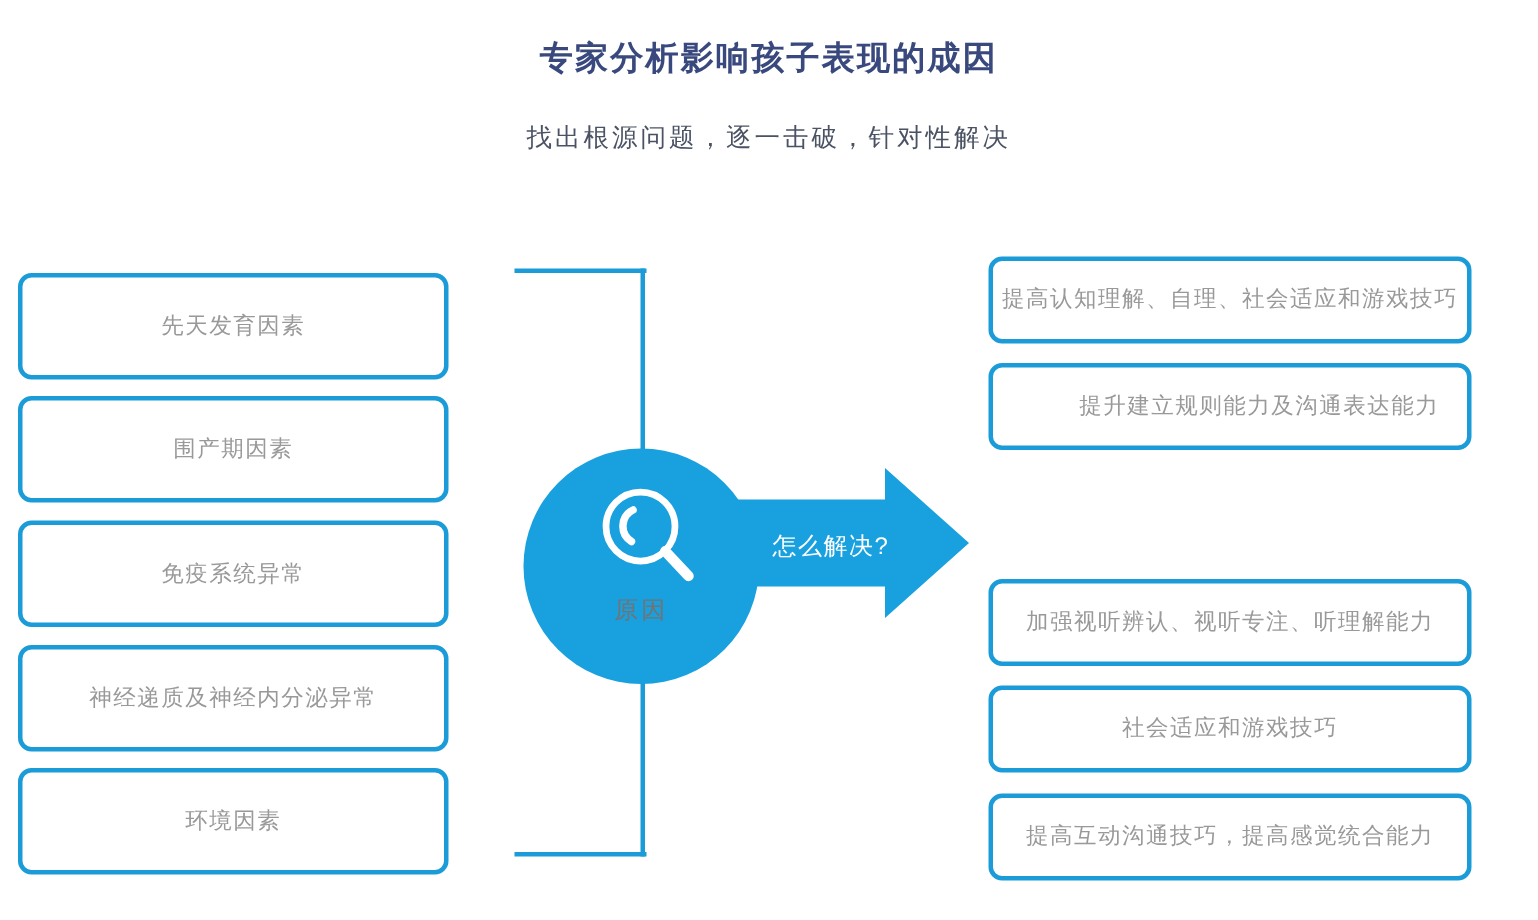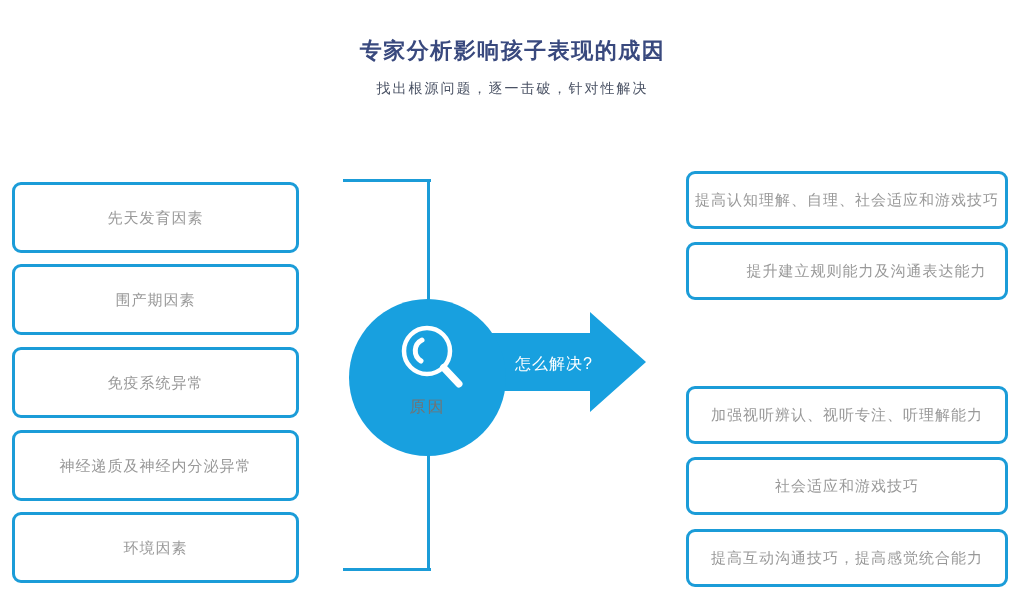--- a/index.html
+++ b/index.html
@@ -7,33 +7,33 @@
     position: relative;
     width: 1025px;
     height: 613px;
     background: #ffffff;
     font-family: "Liberation Sans", "DejaVu Sans", sans-serif;
     overflow: hidden;
   }
   .title {
     position: absolute;
     top: 20px; left: 0; right: 0;
-    margin: 16px;
+    margin: 4px;
     text-align: center;
     font-size: 22px;
     font-weight: 700;
     color: #39497e;
     letter-spacing: 1.5px;
   }
   .subtitle {
     position: absolute;
     top: 80px; left: 0; right: 0;
     margin: 0;
     text-align: center;
-    font-size: 14px;
+    font-size: 17px;
     color: #4a5264;
     letter-spacing: 2px;
   }
   .box {
     position: absolute;
     box-sizing: border-box;
     border: 3px solid #1b9cd8;
     border-radius: 9px;
     background: #ffffff;
     display: flex;
@@ -41,21 +41,21 @@
     justify-content: center;
     text-align: center;
     color: #999999;
     font-size: 15px;
     letter-spacing: 1px;
     line-height: 1.2;
   }
   .cause { left: 12px; width: 287px; height: 71px; }
   .c1 { top: 182px; } .c2 { top: 264px; } .c3 { top: 347px; }
   .c4 { top: 430px; } .c5 { top: 512px; }
-  .solution { left: 686px; width: 322px; height: 58px; }
+  .solution { left: 659px; width: 322px; height: 58px; }
   .s1 { top: 171px; } .s2 { top: 242px; padding-left: 39px; } .s3 { top: 314px; }
   .s4 { top: 386px; } .s5 { top: 457px; } .s6 { top: 529px; }
   .line { position: absolute; background: #1b9cd8; }
   .line-top    { left: 343px; top: 179px; width: 88px; height: 3px; }
   .line-vert   { left: 427px; top: 179px; width: 3px;  height: 392px; }
   .line-bottom { left: 343px; top: 568px; width: 88px; height: 3px; }
   .arrow-svg { position: absolute; left: 488px; top: 310px; width: 160px; height: 104px; }
   .center-circle {
     position: absolute;
     left: 349px; top: 299px;

